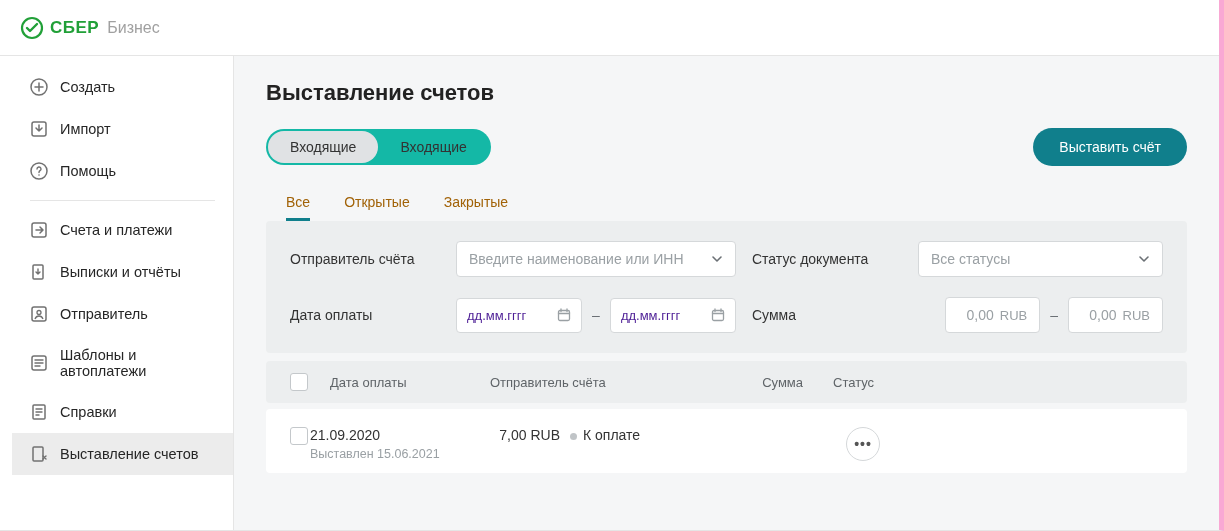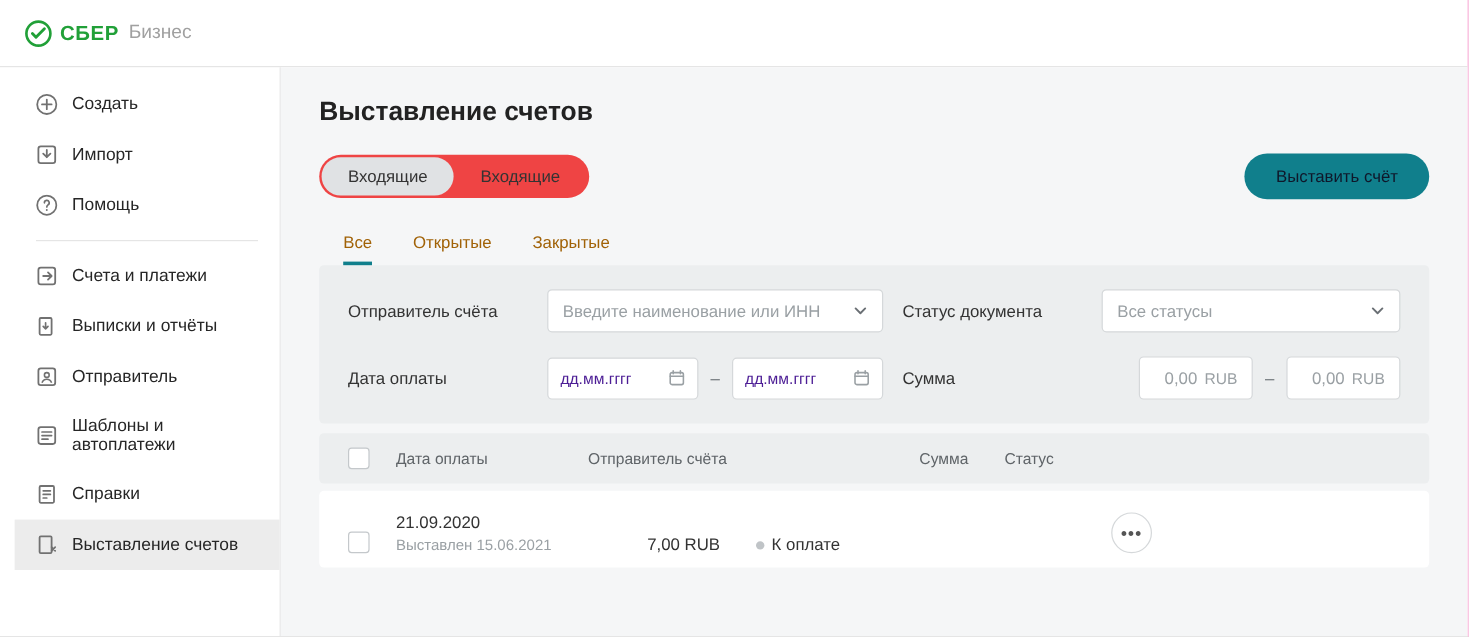--- a/index.html
+++ b/index.html
@@ -1,35 +1,35 @@
 <!DOCTYPE html>
 <html><head>
 <meta charset="utf-8">
 <style>
 * { margin: 0; padding: 0; box-sizing: border-box; font-family: -apple-system, BlinkMacSystemFont, "Segoe UI", Arial, sans-serif; }
 body { background: #fff; color: #333; font-size: 14px; }
-.app { width: 1224px; height: 531px; display: flex; flex-direction: column; border-right: 1px solid #f9a8d4; border-bottom: 1px solid #e5e5e5; }
+.app { width: 1224px; height: 531px; display: flex; flex-direction: column; border-right: 5px solid #f9a8d4; border-bottom: 1px solid #e5e5e5; }
 .header { height: 56px; display: flex; align-items: center; padding: 0 20px; border-bottom: 1px solid #e5e5e5; }
 .logo { display: flex; align-items: center; gap: 6px; }
 .logo-icon { width: 24px; height: 24px; }
 .logo-text1 { color: #21a038; font-weight: 700; font-size: 17px; letter-spacing: 0.5px; }
 .logo-text2 { color: #a0a0a0; font-size: 16px; margin-left: 2px; }
 .body { flex: 1; display: flex; overflow: hidden; margin-left: 12px; }
 .sidebar { width: 222px; border-right: 1px solid #e5e5e5; padding: 10px 0; display: flex; flex-direction: column; }
 .sidebar-item { display: flex; align-items: center; gap: 12px; padding: 12px 18px; cursor: pointer; font-size: 14.5px; color: #262626; }
 .sidebar-item.active { background: #ececec; }
 .sidebar-item .icon { width: 18px; height: 18px; display: flex; align-items: center; justify-content: center; color: #717171; flex-shrink: 0; }
 .sidebar-divider { height: 1px; background: #e5e5e5; margin: 8px 18px; }
 .main { flex: 1; background: #f5f6f7; padding: 24px 32px 0; overflow: auto; }
 .page-title { font-size: 22px; font-weight: 600; color: #222; margin-bottom: 22px; }
 .toprow { display: flex; justify-content: space-between; align-items: center; margin-bottom: 8px; }
-.toggle-group { display: inline-flex; background: #ef4444; border-radius: 999px; padding: 2px; }
+.toggle-group { display: inline-flex; background: #14b8a6; border-radius: 999px; padding: 2px; }
 .toggle-btn { padding: 8px 22px; border: none; background: transparent; border-radius: 999px; font-size: 14px; cursor: pointer; color: #333; }
 .toggle-btn.active { background: #e0e2e4; }
-.primary-btn { background: #107f8c; color: #0f172a; border: none; border-radius: 999px; padding: 11px 26px; font-size: 14px; font-weight: 500; cursor: pointer; }
+.primary-btn { background: #107f8c; color: #ffffff; border: none; border-radius: 999px; padding: 11px 26px; font-size: 14px; font-weight: 500; cursor: pointer; }
 .tabs { display: flex; gap: 34px; padding: 12px 20px 0; }
 .tab { padding: 8px 0; font-size: 14px; color: #a16207; cursor: pointer; border-bottom: 3px solid transparent; }
 .tab.active { border-bottom-color: #107f8c; font-weight: 500; }
 .filters { background: #eceeef; border-radius: 4px; padding: 20px 24px; margin-top: 0; display: grid; grid-template-columns: 150px 280px 150px 1fr; row-gap: 20px; column-gap: 16px; align-items: center; }
 .filter-label { font-size: 14px; color: #333; }
 .select { background: #fff; border: 1px solid #d5d8da; border-radius: 4px; padding: 9px 12px; display: flex; justify-content: space-between; align-items: center; cursor: pointer; }
 .select .placeholder { color: #9aa0a4; }
 .chevron { color: #6b7075; }
 .date-range { display: flex; align-items: center; gap: 10px; }
 .date-input { background: #fff; border: 1px solid #d5d8da; border-radius: 4px; padding: 9px 10px; display: flex; align-items: center; gap: 8px; width: 128px; justify-content: space-between; }
@@ -40,21 +40,21 @@
 .amount-input .placeholder { color: #9aa0a4; }
 .amount-input .cur { color: #9aa0a4; font-size: 13px; }
 .table-header { display: flex; align-items: center; background: #eceeef; border-radius: 4px; padding: 12px 24px; margin-top: 8px; gap: 20px; font-size: 13px; color: #5f6468; }
 .col-check { width: 20px; }
 .col-date { width: 140px; }
 .col-sender { flex: 1; }
 .col-sum { width: 110px; text-align: right; }
 .col-status { width: 150px; padding-left: 10px;}
 .col-actions { width: 170px; }
 .checkbox { width: 18px; height: 18px; border: 1.5px solid #c4c8cb; border-radius: 3px; background: #fff; cursor: pointer; }
-.row { display: flex; align-items: flex-end; padding: 18px 24px 12px; gap: 20px; background: #fff; border-radius: 4px; margin-top: 6px; }
+.row { display: flex; align-items: flex-start; padding: 18px 24px 12px; background: #fff; border-radius: 4px; margin-top: 6px; }
 .row .col-date { font-size: 14px; }
 .row .sub { color: #9aa0a4; font-size: 12.5px; margin-top: 4px; }
 .row .blurry { filter: blur(4px); color: #bbb; background: #eee; width: 100px; height: 14px; border-radius: 2px; margin-bottom: 6px;}
 .row .invoice-no { font-size: 14px; color: #222; }
 .row .col-sum { font-size: 14px; font-weight: 500; }
 .row .status-dot { display: inline-block; width: 7px; height: 7px; background: #c0c4c7; border-radius: 50%; margin-right: 6px; vertical-align: middle; }
 .row .col-status { font-size: 14px; }
 .row .col-actions { display: flex; align-items: center; gap: 10px; justify-content: flex-end; }
 .outline-btn-wrap { border: 2px solid #21a038; border-radius: 999px; padding: 1px; display: inline-flex;}
 .more-btn { width: 34px; height: 34px; border: 1px solid #d5d8da; border-radius: 50%; background: #fff; display: flex; align-items: center; justify-content: center; cursor: pointer; color: #555; font-weight:700; letter-spacing: 1px;}

